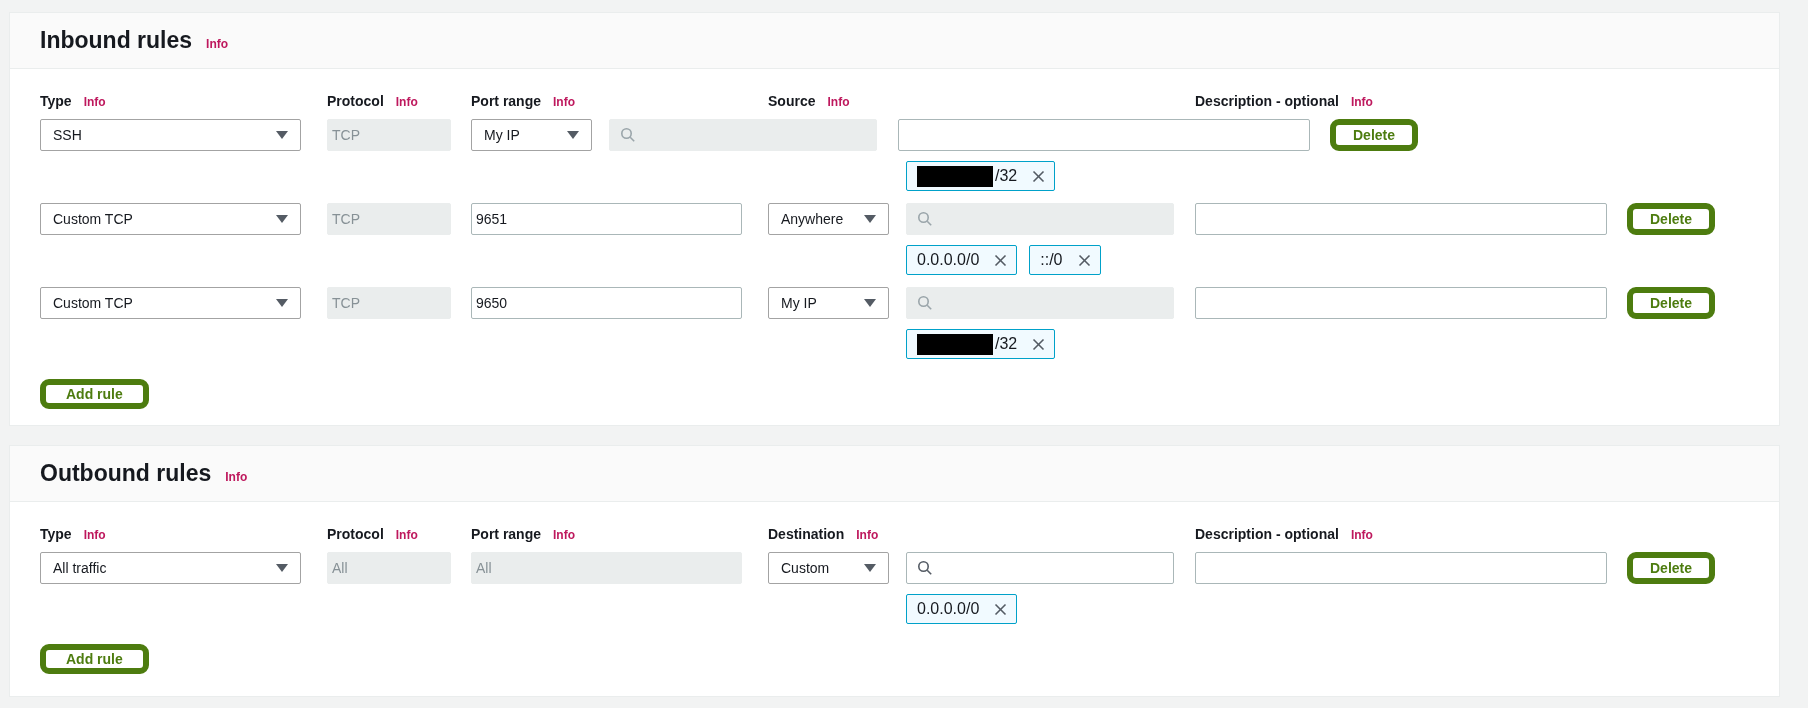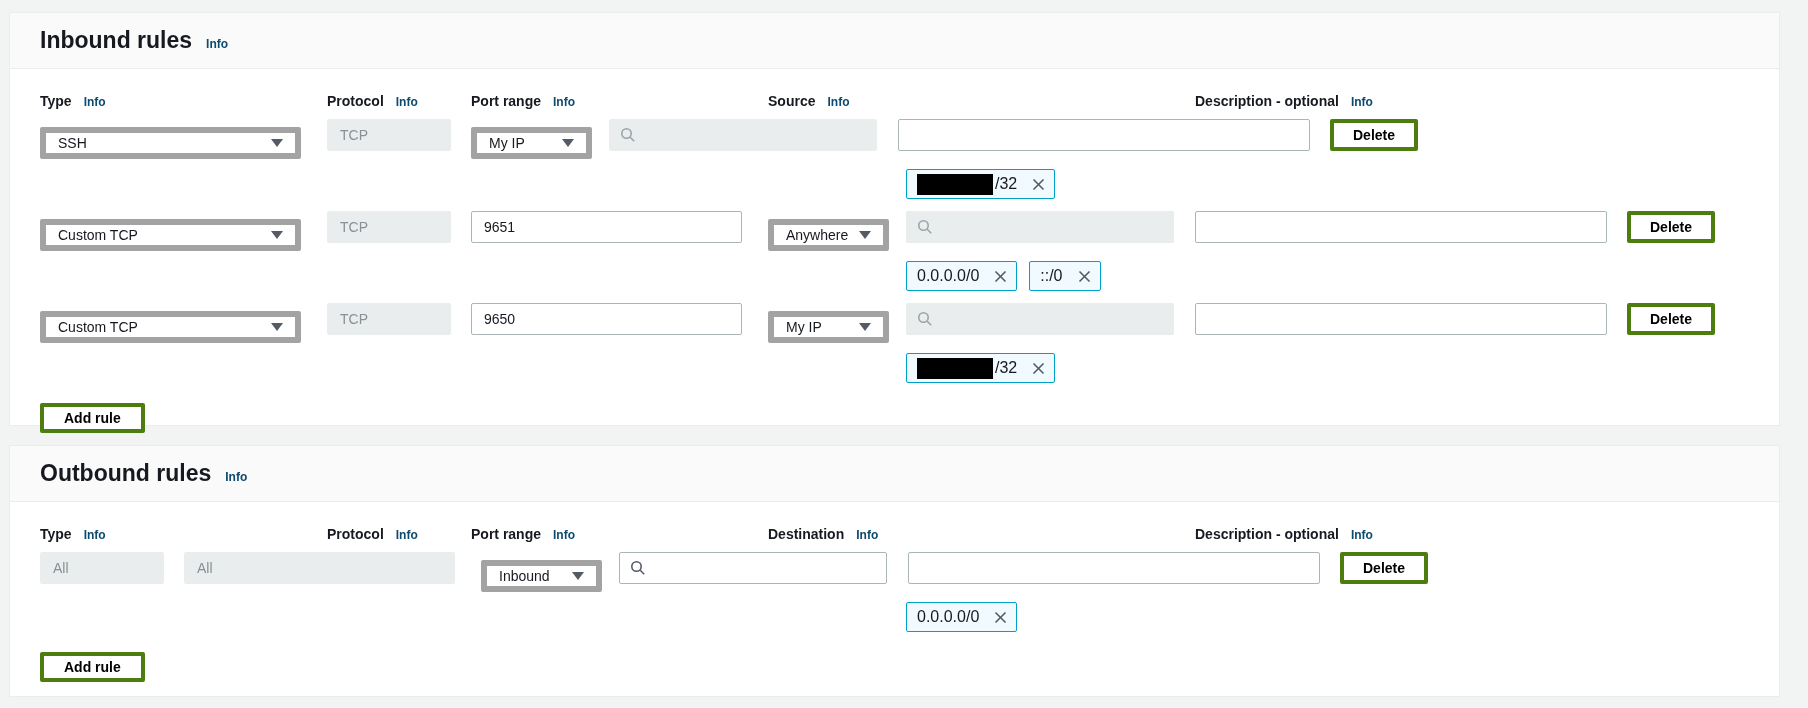--- a/index.html
+++ b/index.html
@@ -12,51 +12,51 @@
     position:absolute;left:9px;width:1771px;background:#ffffff;
     border:1px solid #eaeded;box-sizing:border-box;
   }
   .panel--inbound{top:12px;height:414px;}
   .panel--outbound{top:445px;height:252px;}
   .panel-header{
     background:#fafafa;border-bottom:1px solid #eaeded;
     padding:17px 30px;display:flex;align-items:baseline;gap:14px;
   }
   .panel-title{font-size:23px;font-weight:bold;margin:0;line-height:21px;}
-  .info-link{font-size:12px;font-weight:bold;color:#0c4a6e;text-decoration:none;cursor:pointer;white-space:nowrap;}
+  .info-link{font-size:12px;font-weight:bold;color:#be185d;text-decoration:none;cursor:pointer;white-space:nowrap;}
   .panel-body{padding:24px 30px 0;}
 
   
   .col-type{width:261px;margin-right:26px;}
   .col-protocol{width:124px;margin-right:20px;}
   .col-port{width:271px;margin-right:26px;}
   .col-scope{width:121px;margin-right:17px;}
   .col-search{width:268px;margin-right:21px;}
   .col-desc{width:412px;margin-right:20px;}
   .col-delete{width:88px;}
 
   .labels-row{display:flex;margin-bottom:8px;font-size:14px;line-height:17px;}
   .lbl{display:flex;gap:12px;align-items:baseline;font-weight:bold;white-space:nowrap;overflow:visible;}
 
   .rule{margin-bottom:12px;}
   .fields{display:flex;}
   .field{box-sizing:border-box;height:32px;font-size:14px;}
   .select{
-    background:#fff;border:6px solid #a3a3a3;border-radius:2px;
+    background:#fff;border:1px solid #a3a3a3;border-radius:2px;
     display:flex;align-items:center;justify-content:space-between;
-    padding:0 12px;cursor:pointer;margin-top:8px;
+    padding:0 12px;cursor:pointer;
   }
   .caret{
     width:0;height:0;flex:none;
     border-left:6px solid transparent;border-right:6px solid transparent;
     border-top:8px solid #545b64;
   }
   .input{
     background:#fff;border:1px solid #aab7b8;border-radius:2px;
-    padding:0 12px;display:flex;align-items:center;white-space:nowrap;overflow:hidden;
+    padding:0 4px;display:flex;align-items:center;white-space:nowrap;overflow:hidden;
   }
   .input.is-disabled{background:#eaeded;border-color:#eaeded;color:#879196;}
   .search{
     display:flex;align-items:center;gap:8px;padding:0 10px;
     border-radius:2px;box-sizing:border-box;
   }
   .search.is-disabled{background:#eaeded;border:1px solid #eaeded;}
   .search.is-disabled .mag{stroke:#9aa5aa;}
   .search.is-enabled{background:#fff;border:1px solid #aab7b8;}
   .search.is-enabled .mag{stroke:#545b64;}
@@ -67,22 +67,22 @@
     border:1px solid #00a1c9;background:#f1faff;border-radius:2px;
     padding:0 6px 0 10px;font-size:16px;
   }
   .token-content{display:flex;align-items:center;margin-right:12px;}
   .redacted{display:inline-block;width:76px;height:21px;background:#000;margin-right:2px;}
   .token-x{
     background:none;border:none;padding:2px;margin:0;cursor:pointer;
     display:flex;align-items:center;
   }
   .btn{
-    box-sizing:border-box;background:#fff;border:4px solid #4d7c0f;border-radius:2px;
-    color:#000000;font-weight:bold;font-size:14px;font-family:inherit;cursor:pointer;
+    box-sizing:border-box;background:#fff;border:6px solid #4d7c0f;border-radius:9px;
+    color:#4d7c0f;font-weight:bold;font-size:14px;font-family:inherit;cursor:pointer;
   }
   .delete-btn{height:32px;}
   .add-rule{height:30px;padding:0 20px;margin-top:8px;}
 </style>
 </head>
 <body>
 
 <div class="page">
     <section class="panel panel--inbound">
     <header class="panel-header">
@@ -262,24 +262,28 @@
         </div>
         <div class="lbl col-search"></div>
         <div class="lbl col-desc">
           <span>Description - optional</span>
           <a class="info-link">Info</a>
         </div>
       </div>
       <div class="rules">
           <div class="rule">
     <div class="fields">
+      <div class="field select col-type">
+        <span>All traffic</span>
+        <span class="caret"></span>
+      </div>
       <div class="field input is-disabled col-protocol">All</div>
       <div class="field input col-port is-disabled">All</div>
       <div class="field select col-scope">
-        <span>Inbound</span>
+        <span>Custom</span>
         <span class="caret"></span>
       </div>
       <div class="field search col-search is-enabled">
         <svg width="16" height="16" viewBox="0 0 16 16" fill="none">
           <circle class="mag" cx="6.5" cy="6.5" r="4.7" stroke-width="1.6"></circle>
           <line class="mag" x1="10.2" y1="10.2" x2="14.2" y2="14.2" stroke-width="1.6"></line>
         </svg>
       </div>
       <div class="field input col-desc"></div>
       <button class="btn delete-btn col-delete">Delete</button>

